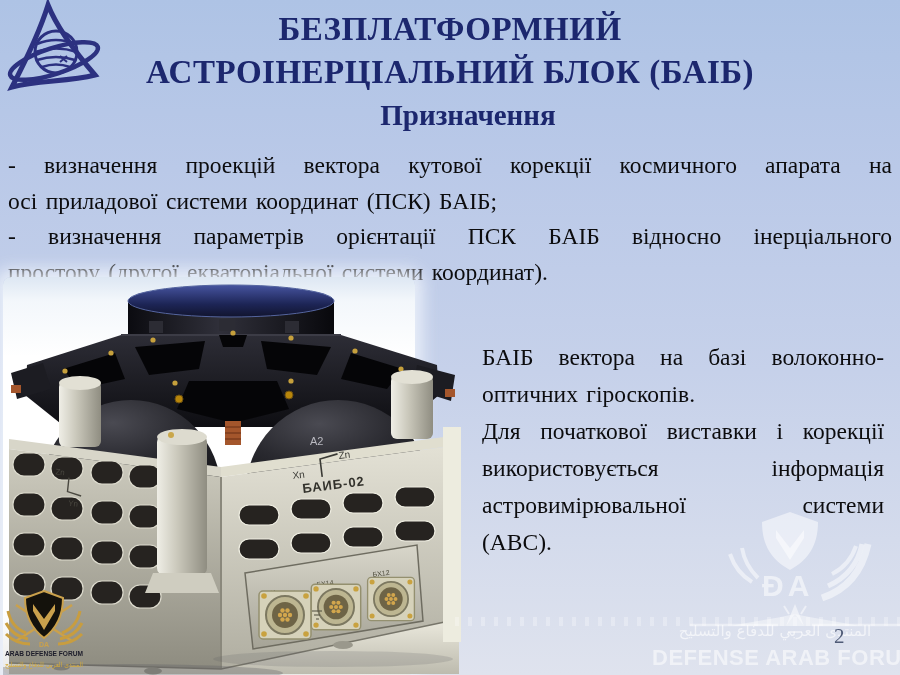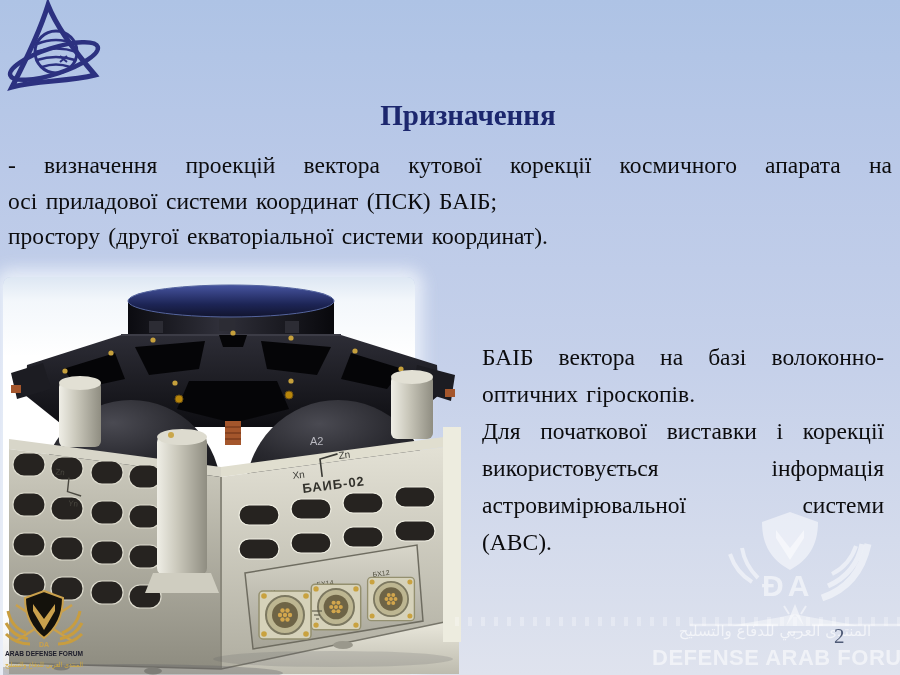--- a/index.html
+++ b/index.html
@@ -55,25 +55,30 @@
     <g stroke="#2c3180" fill="none" stroke-width="2.5">
       <circle cx="52" cy="52" r="21" stroke-width="3"></circle>
       <path d="M33,44 Q52,36 71,44"></path>
       <path d="M31,52 Q52,45 73,52"></path>
       <path d="M33,60 Q52,54 71,60"></path>
       <path d="M38,67 Q52,62 66,67"></path>
       <path d="M56,56 l7,6 M63,56 l-7,6" stroke-width="2"></path>
     </g>
   </svg>
 
+  <div class="title">
+    <div>БЕЗПЛАТФОРМНИЙ</div>
+    <div>АСТРОІНЕРЦІАЛЬНИЙ  БЛОК  (БАІБ)</div>
+  </div>
   <div class="subtitle">Призначення</div>
 
   <div class="body-text">
     <div class="ln stretch">- визначення проекцій вектора кутової корекції космичного апарата на</div>
     <div class="ln plain">осі приладової системи координат (ПСК) БАІБ;</div>
+    <div class="ln stretch">- визначення параметрів орієнтації ПСК БАІБ відносно інерціального</div>
     <div class="ln plain">простору (другої екваторіальної системи координат).</div>
   </div>
 
   <div class="photo">
     <svg width="459" height="398" viewBox="0 0 459 398">
       <defs>
         <linearGradient id="gDomeTop" x1="0" y1="0" x2="0" y2="1">
           <stop offset="0" stop-color="#46549f"></stop>
             <stop offset="0.6" stop-color="#1d2556"></stop>
             <stop offset="1" stop-color="#11142e"></stop>

